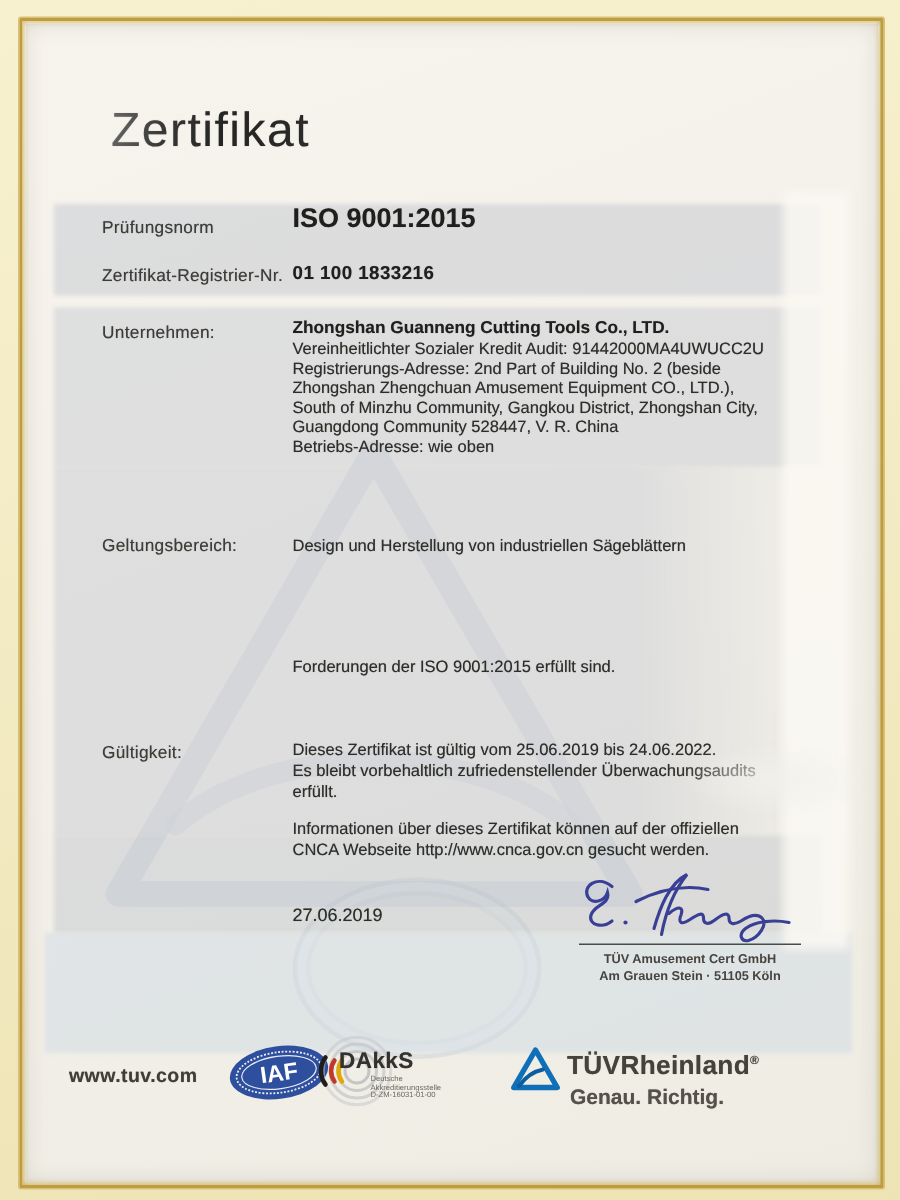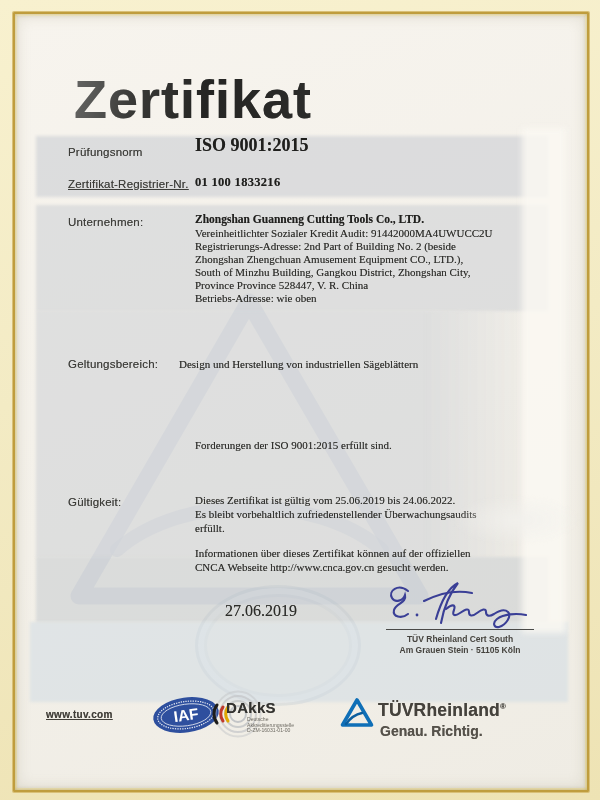--- a/index.html
+++ b/index.html
@@ -31,35 +31,35 @@
   .g-right{left:522px; top:128px; width:44px; height:505px; background:rgba(250,248,242,.85); filter:blur(3px);}
   .g-spot{left:452px; top:495px; width:128px; height:50px; z-index:5;
           background:radial-gradient(ellipse at center, rgba(241,240,236,.9) 0%, rgba(241,240,236,0) 70%); filter:blur(2px);}
   
   .wm{position:absolute; z-index:1; pointer-events:none;}
   .wm-seal{left:195px; top:585px; width:160px; height:115px; border-radius:50%;
            border:3px solid rgba(165,180,195,.22); box-shadow:inset 0 0 0 6px rgba(255,255,255,.25), inset 0 0 0 9px rgba(165,180,195,.12);}
   
   .txt{position:absolute; z-index:3; text-shadow:0 0 .5px rgba(45,45,42,.55);}
   .title{
-    left:74px; top:68px; font-size:54px; letter-spacing:1px; font-weight:bold; color:#232323;
+    left:74px; top:68px; font-size:32px; letter-spacing:1px; font-weight:normal; color:#232323;
   }
   @supports (-webkit-background-clip:text){
     .title{background:linear-gradient(100deg,#a9a9a9 0%,#8e8e8e 9%,#474747 26%,#1c1c1c 55%,#2a2a2a 100%);
            -webkit-background-clip:text; background-clip:text; color:transparent;}
   }
   .lbl{font-size:11.5px; color:#3c3c38; letter-spacing:.2px;}
-  .val{font-size:11px; color:#2d2d2a; line-height:13.4px;font-family:Liberation Serif, serif;}
+  .val{font-size:11px; color:#2d2d2a; line-height:13.4px;}
   .b{font-weight:bold; color:#1f1f1d;}
   .iso{font-size:18px;}
   .regnr{font-size:12.5px; letter-spacing:.3px;}
   .sigline{position:absolute; z-index:3; left:386px; top:629px; width:148px; border-top:1.3px solid #4a4a48;}
   .issuer{position:absolute; z-index:3; left:383px; width:154px; text-align:center; color:#46443f; font-size:8.5px; line-height:10.5px; font-weight:bold; text-shadow:none;}
   
-  .website{left:46px; top:709px; font-size:10px; font-weight:bold; color:#413e38; letter-spacing:.3px;text-decoration:underline;}
+  .website{left:46px; top:709px; font-size:13px; font-weight:bold; color:#413e38; letter-spacing:.3px;}
   .dakks-name{left:226px; top:699px; font-size:15px; font-weight:bold; color:#33322f; letter-spacing:.3px;}
   .dakks-sub{left:247px; top:717px; font-size:6px; line-height:6.6px; color:#6d6a62; transform:scale(.85); transform-origin:left top; text-shadow:none;}
   .tuv-brand{left:378px; top:700px; font-size:17.5px; font-weight:bold; color:#45423c; letter-spacing:.2px;}
   .tuv-brand sup{font-size:8px;}
   .tuv-tag{left:380px; top:723px; font-size:14px; font-weight:bold; color:#55514a;}
   svg{position:absolute; overflow:visible;}
   .z3{z-index:3;} .z4{z-index:4;}
 </style>
 </head>
 <body>
@@ -79,60 +79,60 @@
   <div class="glare g-band2"></div>
   <div class="glare g-wash"></div>
   <div class="glare g-band3"></div>
   <div class="glare g-band4"></div>
   <div class="glare g-right"></div>
 
   <div class="txt title">Zertifikat</div>
 
   <div class="txt lbl" style="left:68px; top:146px;">Prüfungsnorm</div>
   <div class="txt val b iso" style="left:195px; top:139px;">ISO 9001:2015</div>
-  <div class="txt lbl" style="left:68px; top:178px;text-decoration:underline;">Zertifikat-Registrier-Nr.</div>
+  <div class="txt lbl" style="left:68px; top:178px;">Zertifikat-Registrier-Nr.</div>
   <div class="txt val b regnr" style="left:195px; top:176px;">01 100 1833216</div>
 
   <div class="txt lbl" style="left:68px; top:216px;">Unternehmen:</div>
   <div class="txt val b" style="left:195px; top:213px; font-size:11.5px;">Zhongshan Guanneng Cutting Tools Co., LTD.</div>
   <div class="txt val" style="left:195px; top:227px;">Vereinheitlichter Sozialer Kredit Audit: 91442000MA4UWUCC2U</div>
   <div class="txt val" style="left:195px; top:240px;">Registrierungs-Adresse: 2nd Part of Building No. 2 (beside</div>
   <div class="txt val" style="left:195px; top:253px;">Zhongshan Zhengchuan Amusement Equipment CO., LTD.),</div>
-  <div class="txt val" style="left:195px; top:266px;">South of Minzhu Building, Gangkou District, Zhongshan City,</div>
-  <div class="txt val" style="left:195px; top:279px;">Province Province 528447, V. R. China</div>
+  <div class="txt val" style="left:195px; top:266px;">South of Minzhu Community, Gangkou District, Zhongshan City,</div>
+  <div class="txt val" style="left:195px; top:279px;">Guangdong Community 528447, V. R. China</div>
   <div class="txt val" style="left:195px; top:292px;">Betriebs-Adresse: wie oben</div>
 
   <div class="txt lbl" style="left:68px; top:358px;">Geltungsbereich:</div>
-  <div class="txt val" style="left:179px; top:358px;">Design und Herstellung von industriellen Sägeblättern</div>
+  <div class="txt val" style="left:195px; top:358px;">Design und Herstellung von industriellen Sägeblättern</div>
 
   <div class="txt val" style="left:195px; top:439px;">Forderungen der ISO 9001:2015 erfüllt sind.</div>
 
   <div class="txt lbl" style="left:68px; top:496px;">Gültigkeit:</div>
   <div class="txt val" style="left:195px; top:494px;">Dieses Zertifikat ist gültig vom 25.06.2019 bis 24.06.2022.</div>
   <div class="txt val" style="left:195px; top:508px;">Es bleibt vorbehaltlich zufriedenstellender Überwachungsaudits</div>
   <div class="txt val" style="left:195px; top:522px;">erfüllt.</div>
 
   <div class="txt val" style="left:195px; top:547px;">Informationen über dieses Zertifikat können auf der offiziellen</div>
   <div class="txt val" style="left:195px; top:561px;">CNCA Webseite http://www.cnca.gov.cn gesucht werden.</div>
 
   <div class="glare g-spot"></div>
 
-  <div class="txt val" style="left:195px; top:604px; font-size:16px;margin-left:30px;">27.06.2019</div>
+  <div class="txt val" style="left:195px; top:604px; font-size:12px;">27.06.2019</div>
 
   <svg class="z4" style="left:384px; top:577px;" width="152" height="54" viewBox="0 0 152 54">
     <g fill="none" stroke="#3a3f96" stroke-width="2.1" stroke-linecap="round">
       <path d="M24,14 C14,6 4,14 8,21 C11,26 19,24 21,18 C23,26 12,26 10,33 C8,40 18,42 24,37"></path>
       <circle cx="33" cy="38" r="1.4" fill="#3a3f96" stroke="none"></circle>
       <path d="M52,42 C56,28 62,12 74,6 C66,16 60,30 57,46"></path>
       <path d="M40,24 C58,15 74,13 88,16"></path>
       <path d="M62,32 C68,27 72,27 70,33 C68,38 70,40 76,36 C82,32 85,31 85,35 C85,39 88,40 93,36 C98,32 102,31 102,35 C102,39 105,40 110,37 C116,33 121,32 124,35 C128,39 122,48 115,50 C110,51 108,46 113,42 C120,37 132,36 142,38"></path>
     </g>
   </svg>
   <div class="sigline"></div>
-  <div class="issuer" style="top:634px;">TÜV Rheinland Cert South</div>
+  <div class="issuer" style="top:634px;">TÜV Amusement Cert GmbH</div>
   <div class="issuer" style="top:645px;">Am Grauen Stein · 51105 Köln</div>
 
   <div class="txt website">www.tuv.com</div>
 
   <svg class="z3" style="left:150px; top:694px;" width="72" height="42" viewBox="0 0 72 42">
     <g transform="rotate(-8 36 21)">
       <ellipse cx="36" cy="21" rx="33" ry="17.5" fill="#2e4f9e"></ellipse>
       <ellipse cx="36" cy="21" rx="28.5" ry="13.5" fill="none" stroke="#e9ecf3" stroke-width="1.2" stroke-dasharray="1.3 1.1"></ellipse>
       <ellipse cx="36" cy="21" rx="25" ry="10.8" fill="#2e4f9e" stroke="#e9ecf3" stroke-width=".8"></ellipse>
       <text x="36" y="26.5" text-anchor="middle" font-family="Liberation Sans, sans-serif" font-size="15.5" font-weight="bold" fill="#ffffff">IAF</text>

